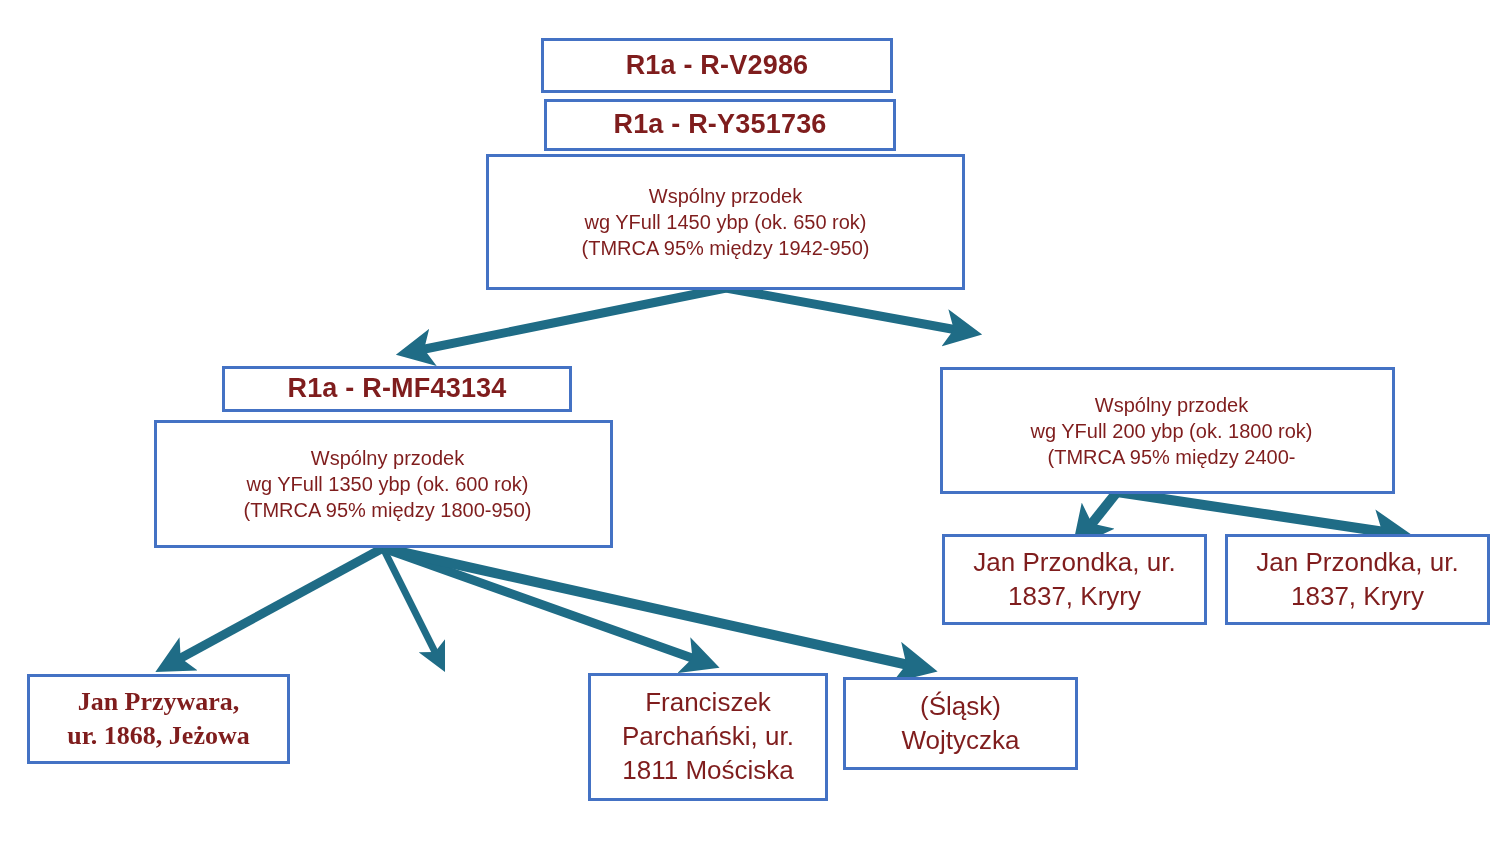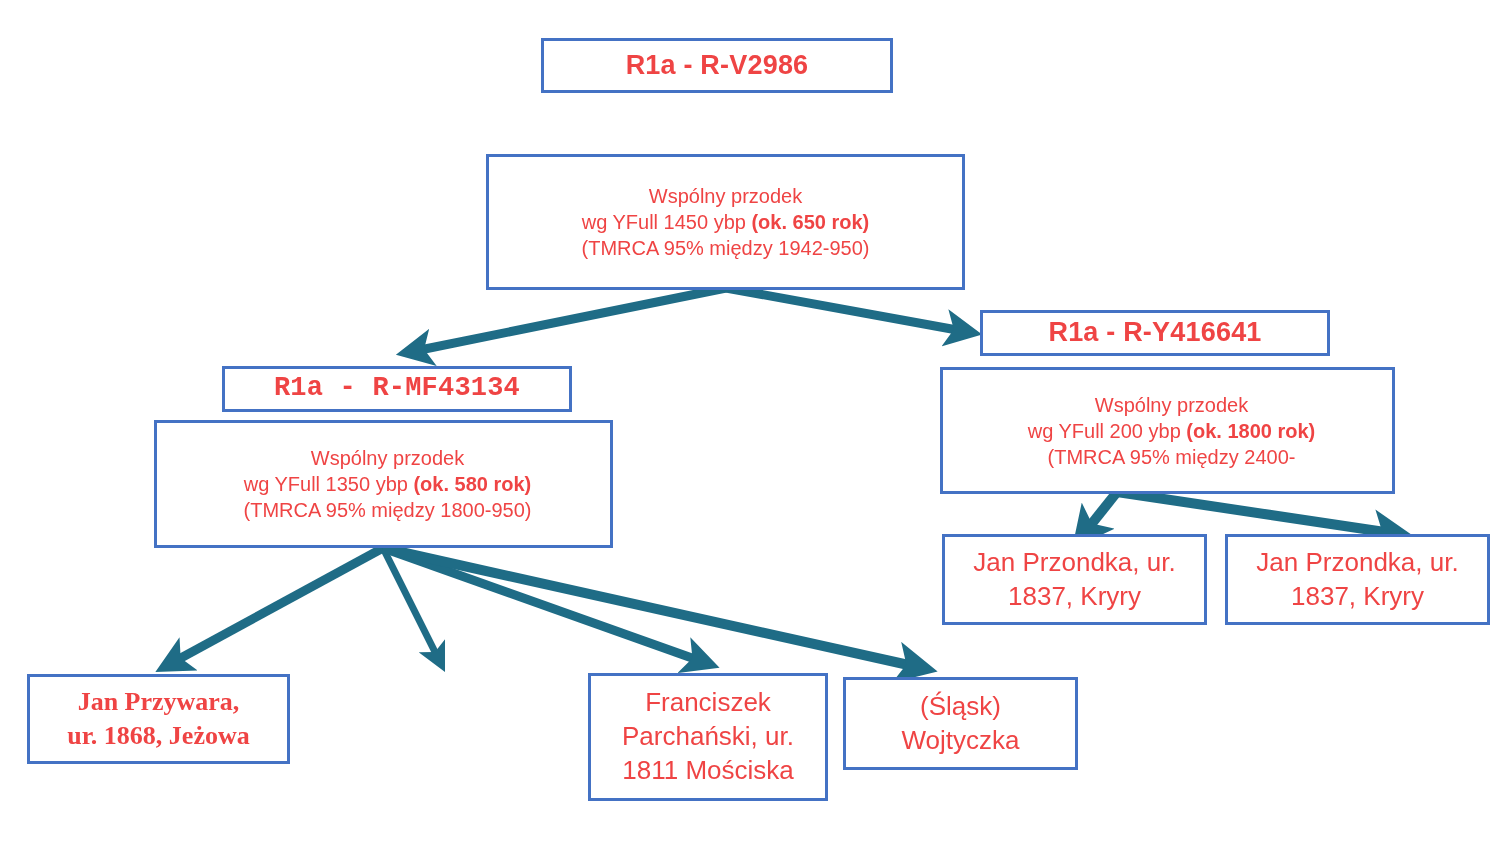--- a/index.html
+++ b/index.html
@@ -29,21 +29,21 @@
   .node {
     position: absolute;
     box-sizing: border-box;
     background: #ffffff;
     border: 3px solid #4472C4;
     z-index: 2;
     display: flex;
     align-items: center;
     justify-content: center;
     text-align: center;
-    color: #ef4444;
+    color: #7f1d1d;
   }
   
   .node.overflow {
     display: block;
     overflow: visible;
   }
   .node.overflow .txt {
     position: absolute;
     left: 4px;
     right: 4px;
@@ -57,21 +57,21 @@
   }
   .hap {
     font-weight: bold;
     font-size: 27px;
     letter-spacing: 0.2px;
   }
   .anc {
     font-size: 20px;
     font-weight: normal;
   }
-  .anc b { font-weight: bold; }
+  .anc b { font-weight: normal; }
   .leaf {
     font-size: 26px;
     font-weight: normal;
   }
   .leaf.bold { font-weight: bold; }
 </style>
 </head>
 <body>
 
 <div id="canvas">
@@ -93,49 +93,49 @@
     <line x1="383" y1="548" x2="922" y2="668" stroke="#1F6C86" stroke-width="10" marker-end="url(#ah)"></line>
 
     <line x1="1117" y1="492" x2="1082" y2="536" stroke="#1F6C86" stroke-width="10" marker-end="url(#ah)"></line>
     <line x1="1117" y1="492" x2="1398" y2="534" stroke="#1F6C86" stroke-width="10" marker-end="url(#ah)"></line>
   </svg>
 
   <div class="node" style="left:541px; top:38px; width:352px; height:55px;">
     <div class="txt hap">R1a - R-V2986</div>
   </div>
 
+  <div class="node" style="left:544px; top:99px; width:352px; height:52px;">
+    <div class="txt hap">R1a - R-Y351736</div>
+  </div>
 
   <div class="node" style="left:486px; top:154px; width:479px; height:136px;">
     <div class="txt anc">
       <div>Wspólny przodek</div>
       <div><span>wg YFull 1450 ybp </span><b>(ok. 650 rok)</b></div>
       <div>(TMRCA 95% między 1942-950)</div>
     </div>
   </div>
 
-  <div class="node" style="left:980px; top:310px; width:350px; height:46px;">
-    <div class="txt hap">R1a -  R-Y416641</div>
-  </div>
 
   <div class="node overflow" style="left:940px; top:367px; width:455px; height:127px;">
     <div class="txt anc">
       <div>Wspólny przodek</div>
       <div><span>wg YFull 200 ybp </span><b>(ok. 1800 rok)</b></div>
       <div>(TMRCA 95% między 2400-</div>
     </div>
   </div>
 
-  <div class="node" style="left:222px; top:366px; width:350px; height:46px;font-family:Liberation Mono, monospace;">
+  <div class="node" style="left:222px; top:366px; width:350px; height:46px;">
     <div class="txt hap">R1a - R-MF43134</div>
   </div>
 
   <div class="node overflow" style="left:154px; top:420px; width:459px; height:128px;">
     <div class="txt anc">
       <div>Wspólny przodek</div>
-      <div><span>wg YFull 1350 ybp </span><b>(ok. 580 rok)</b></div>
+      <div><span>wg YFull 1350 ybp </span><b>(ok. 600 rok)</b></div>
       <div>(TMRCA 95% między 1800-950)</div>
     </div>
   </div>
 
   <div class="node" style="left:942px; top:534px; width:265px; height:91px;">
     <div class="txt leaf">
       <div>Jan Przondka, ur.</div>
       <div>1837, Kryry</div>
     </div>
   </div>

